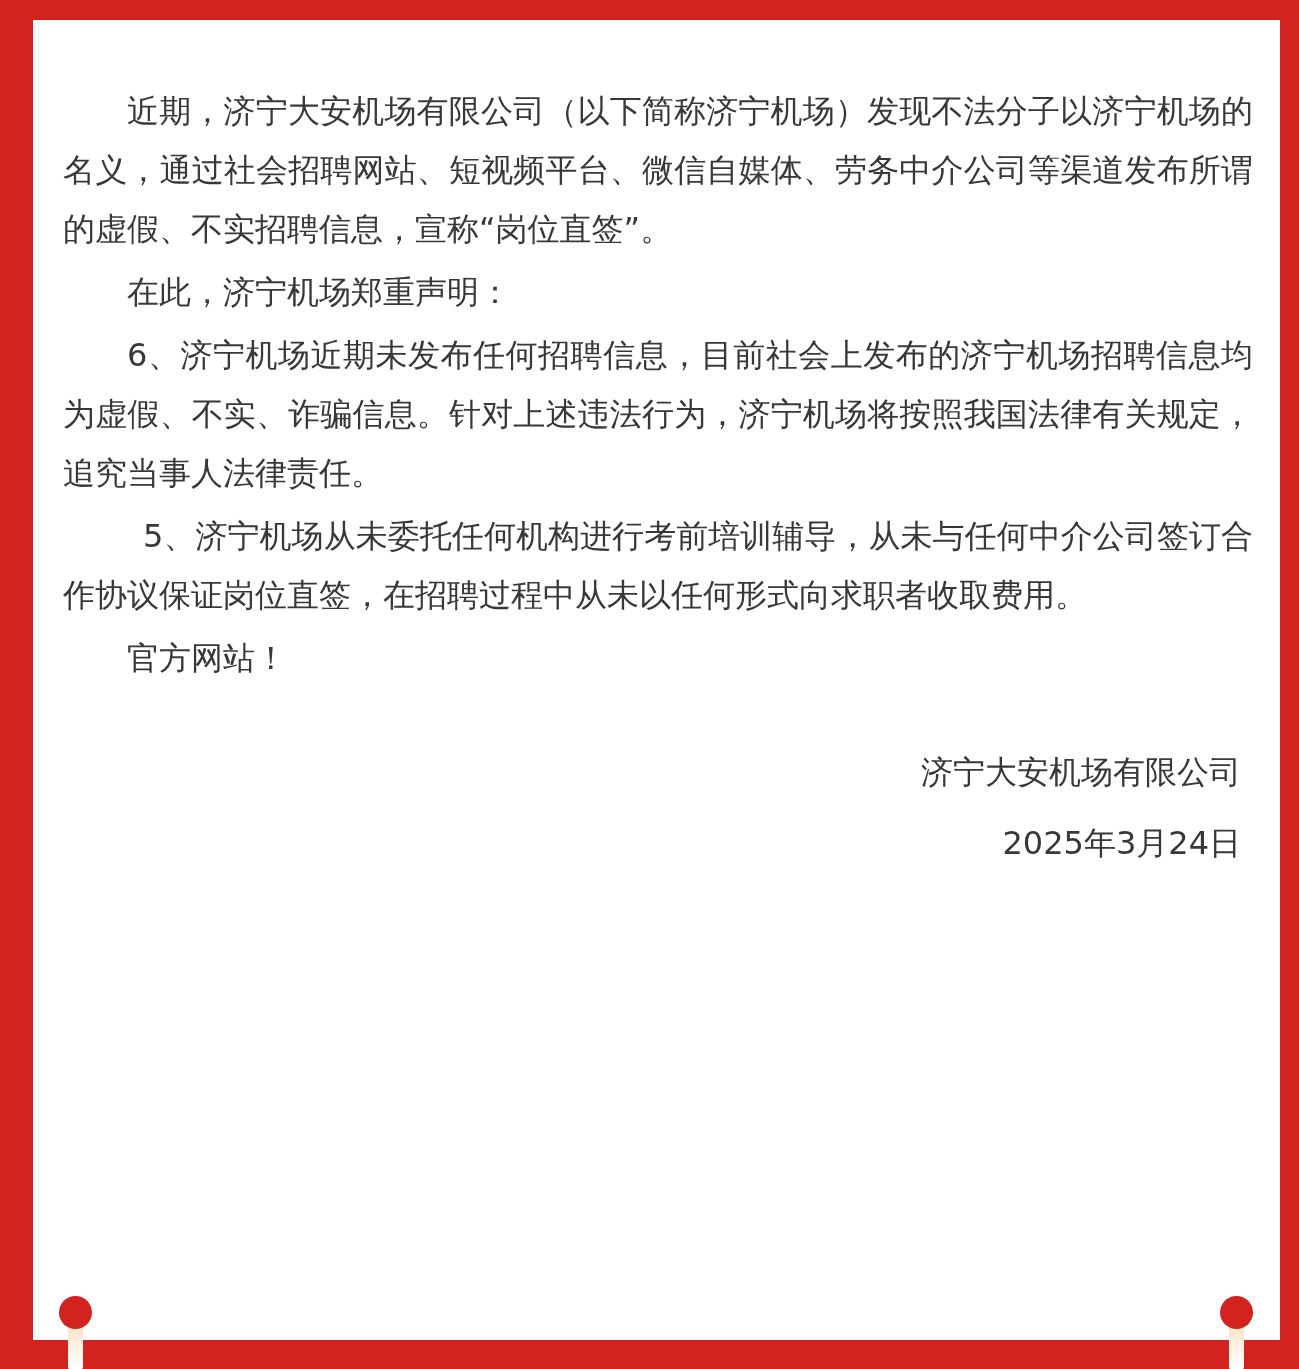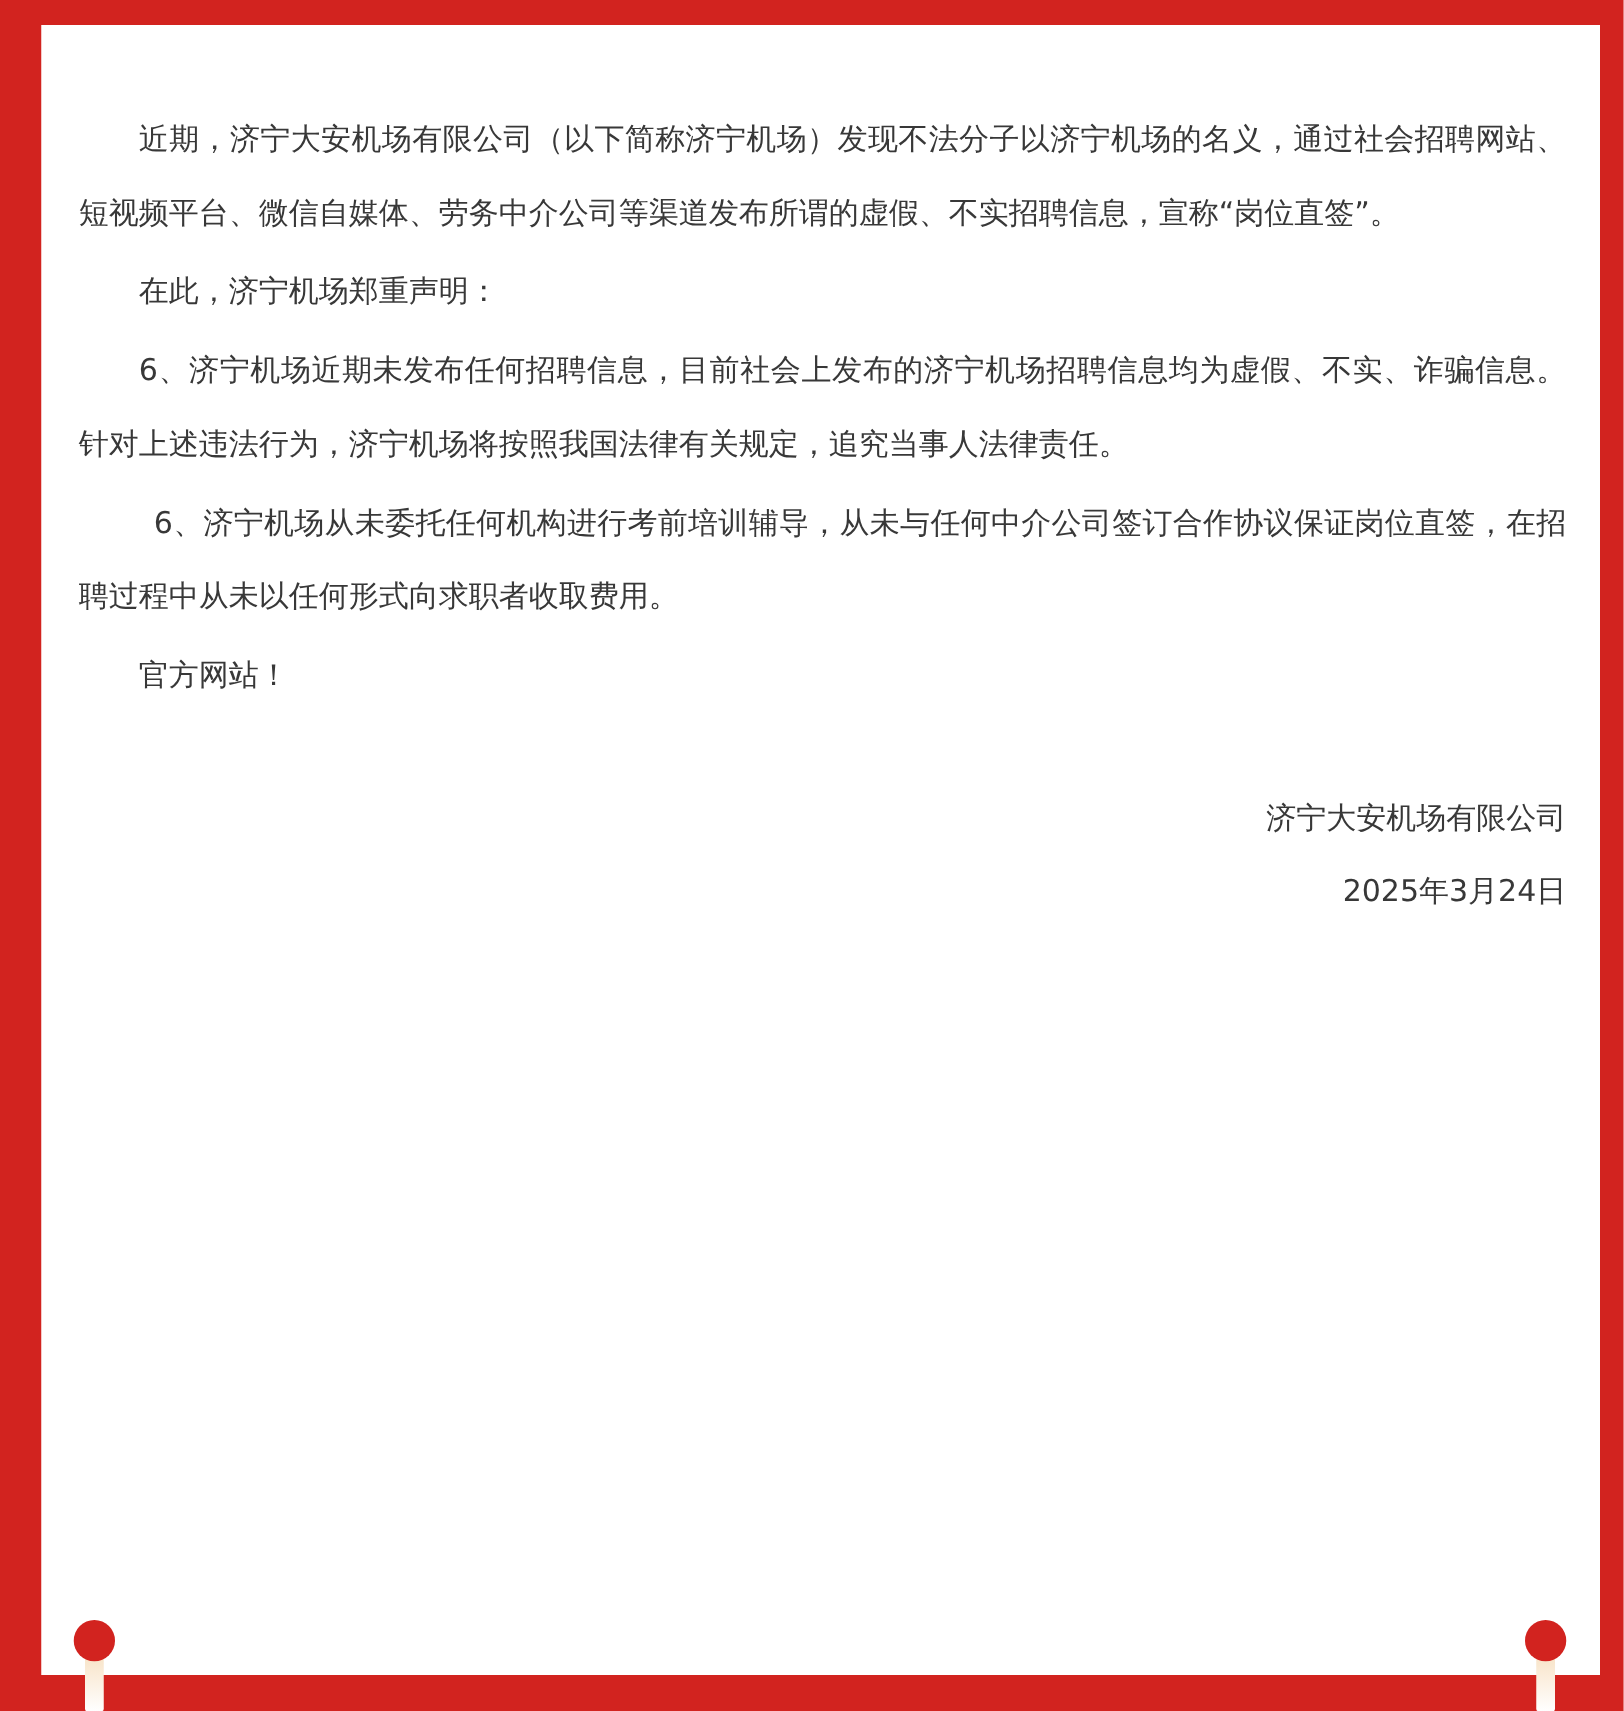--- a/index.html
+++ b/index.html
@@ -18,21 +18,21 @@
     width: 1247px;
     height: 1320px;
     background: #ffffff;
   }
   .content {
     position: absolute;
     left: 30px;
     top: 62px;
     width: 1190px;
     color: #383838;
-    font-size: 24px;
+    font-size: 32px;
     line-height: 59px;
     text-align: justify;
   }
   .content p {
     margin: 0 0 4px 0;
     text-indent: 2em;
   }
   .url-link {
     white-space: nowrap;
     color: inherit;
@@ -40,21 +40,21 @@
     border-bottom: 4px dashed #6acc9f;
     padding-bottom: 4px;
     cursor: pointer;
   }
   .sig {
     margin-top: 55px;
     text-align: right;
   }
   .sig p {
     text-indent: 0;
-    margin: 0;
+    margin: 12px;
   }
   .pin-head {
     position: absolute;
     top: 1296px;
     width: 33px;
     height: 33px;
     border-radius: 50%;
     background: #d2231f;
   }
   .pin-tail {
@@ -72,21 +72,21 @@
 </style>
 </head>
 <body>
 
 <div class="frame">
   <div class="paper">
     <div class="content">
       <p>近期，济宁大安机场有限公司（以下简称济宁机场）发现不法分子以济宁机场的名义，通过社会招聘网站、短视频平台、微信自媒体、劳务中介公司等渠道发布所谓的虚假、不实招聘信息，宣称“岗位直签”。</p>
       <p>在此，济宁机场郑重声明：</p>
       <p>6、济宁机场近期未发布任何招聘信息，目前社会上发布的济宁机场招聘信息均为虚假、不实、诈骗信息。针对上述违法行为，济宁机场将按照我国法律有关规定，追究当事人法律责任。</p>
-      <p> 6、济宁机场从未委托任何机构进行考前培训辅导，从未与任何中介公司签订合作协议保证岗位直签，在招聘过程中从未以任何形式向求职者收取费用。</p>
+      <p> 5、济宁机场从未委托任何机构进行考前培训辅导，从未与任何中介公司签订合作协议保证岗位直签，在招聘过程中从未以任何形式向求职者收取费用。</p>
       <p>官方网站！</p>
       <div class="sig">
         <p>济宁大安机场有限公司</p>
         <p>2025年3月24日</p>
       </div>
     </div>
   </div>
 
   <div class="pin-tail left"></div>
   <div class="pin-head left"></div>

